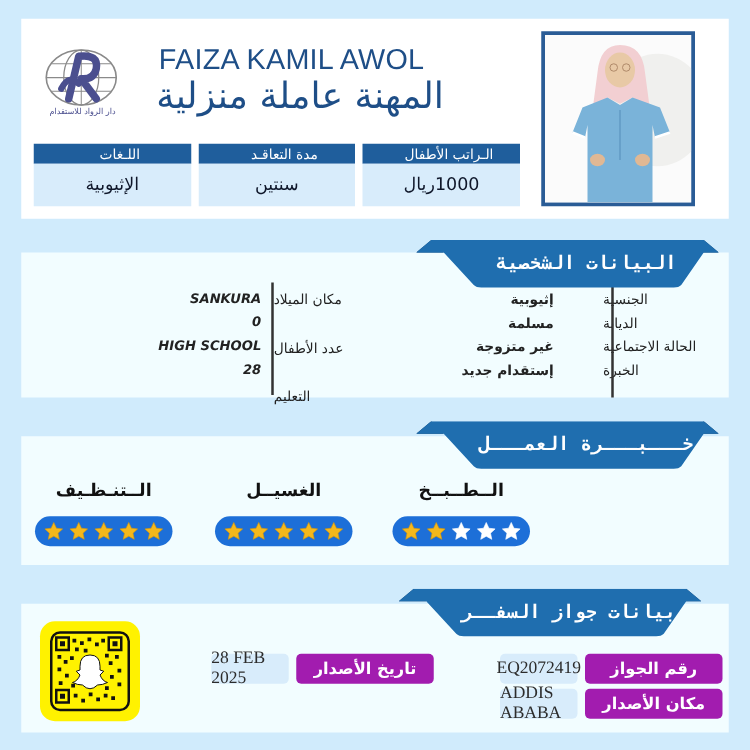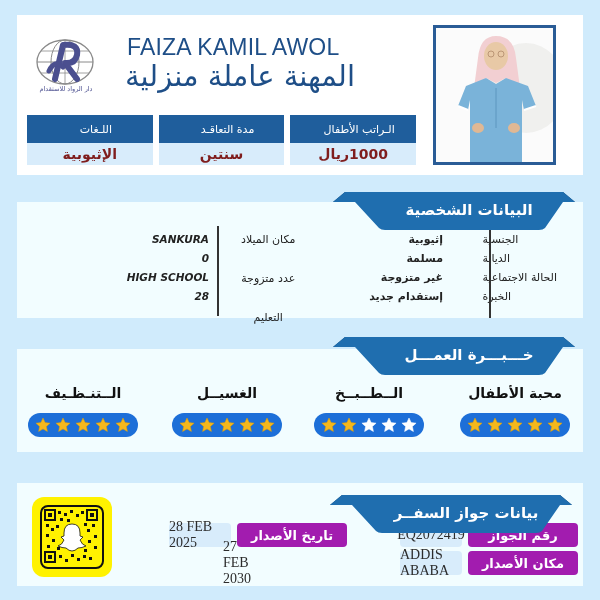--- a/index.html
+++ b/index.html
@@ -9,38 +9,38 @@
   
   .header-card { position: absolute; left: 17px; top: 15px; width: 566px; height: 160px; background: #ffffff; }
   .logo { position: absolute; left: 16px; top: 22px; width: 64px; height: 66px; }
   .logo svg { display: block; }
   .logo-caption { position: absolute; left: 12px; top: 70px; width: 74px; text-align: center; font-size: 6.5px; color: #4b4f8f; direction: rtl; }
   .name { position: absolute; left: 110px; top: 19px; font-family: "Liberation Sans", sans-serif; font-size: 23px; color: #1e4e87; letter-spacing: 0.2px; }
   .profession { position: absolute; left: 108px; top: 44px; width: 290px; font-size: 29px; color: #1e4e87; direction: rtl; text-align: left; white-space: nowrap; }
 
   .info-boxes { position: absolute; left: 10px; top: 100px; width: 389px; height: 50px; display: flex; gap: 6px; direction: rtl; }
   .info-box { flex: 1; display: flex; flex-direction: column; }
-  .info-box .lbl { height: 28px; background: #1f5e9c; color: #ffffff; font-size: 11px; display: flex; align-items: center; justify-content: center; padding-left: 12px; }
-  .info-box .val { flex: 1; background: #d8ecfb; color: #7f1d1d; font-size: 14px; font-weight: bold; display: flex; align-items: center; justify-content: center; }
+  .info-box .lbl { height: 16px; background: #1f5e9c; color: #ffffff; font-size: 11px; display: flex; align-items: center; justify-content: center; padding-left: 12px; }
+  .info-box .val { flex: 1; background: #d8ecfb; color: #0f172a; font-size: 14px; font-weight: normal; display: flex; align-items: center; justify-content: center; }
 
   .photo-frame { position: absolute; left: 416px; top: 10px; width: 123px; height: 140px; border: 3px solid #2a5c96; background: #ffffff; overflow: hidden; }
 
   
   .panel { position: absolute; left: 17px; width: 566px; background: #f2fdff; }
-  .banner { position: absolute; height: 40px; }
+  .banner { position: absolute; height: 40px; font-family: Liberation Mono, monospace; }
   .banner svg { position: absolute; left: 0; top: 0; }
   .banner-text { position: absolute; left: 0; right: 0; top: 9px; text-align: center; color: #ffffff; font-size: 15px; font-weight: bold; direction: rtl; }
 
   
   .personal { top: 202px; height: 116px; }
   .pd-col { position: absolute; top: 30px; display: flex; flex-direction: column; gap: 4px; font-size: 11px; direction: rtl; }
   .pd-col div { height: 15px; line-height: 15px; white-space: nowrap; }
   .pd-col.right-labels { right: 26px; text-align: right; color: #222; align-items: flex-end; }
   .pd-col.right-values { right: 140px; text-align: right; color: #222; font-weight: bold; }
-  .pd-col.left-labels { left: 224px; text-align: center; color: #222; gap: 24px; }
+  .pd-col.left-labels { left: 202px; text-align: left; color: #222; gap: 24px; }
   .pd-col.left-values { left: 102px; width: 90px; direction: ltr; text-align: right; font-weight: bold; color: #222; font-size: 10.5px; font-style: italic; }
   .vline { position: absolute; width: 1.5px; background: #333; }
 
   
   .work { top: 349px; height: 103px; }
   .skill { position: absolute; top: 36px; width: 110px; }
   .skill-name { text-align: center; font-size: 14px; font-weight: bold; color: #111; direction: rtl; height: 22px; }
   .stars { margin-top: 6px; height: 24px; background: #1d6fd8; border-radius: 12px; display: flex; justify-content: center; align-items: center; gap: 4px; }
   .star { width: 16px; height: 16px; }
 
@@ -118,21 +118,21 @@
   <div class="vline" style="left:472px; top:20px; height:96px;"></div>
   <div class="pd-col right-values">
     <div>إثيوبية</div>
     <div>مسلمة</div>
     <div>غير متزوجة</div>
     <div>إستقدام جديد</div>
   </div>
 
   <div class="pd-col left-labels">
     <div>مكان الميلاد</div>
-    <div>عدد متزوجة</div>
+    <div>عدد الأطفال</div>
     <div>التعليم</div>
     <div>العمر</div>
   </div>
   <div class="vline" style="left:200px; top:24px; height:90px;"></div>
   <div class="pd-col left-values">
     <div>SANKURA</div>
     <div>0</div>
     <div>HIGH SCHOOL</div>
     <div>28</div>
   </div>
@@ -140,40 +140,20 @@
 <div class="banner" style="left:333px; top:192px; width:242px;">
   <svg width="242" height="40" viewBox="0 0 242 40">
     <polygon points="0,10 12,0 22,10" fill="#0f3f6b"></polygon>
     <polygon points="220,10 230,0 242,10" fill="#0f3f6b"></polygon>
     <path d="M12,0 L230,0 L242,10 L230,10 L212,36 Q210,38 206,38 L52,38 Q48,38 46,36 L22,10 L0,10 Z" fill="#1f6eaf"></path>
   </svg>
   <div class="banner-text" style="padding-left:30px;">البيانات الشخصية</div>
 </div>
 
 <div class="panel work">
-  <div class="skill" style="left:443px;">
-    <div class="skill-name">محبة الأطفال</div>
-    <div class="stars">
-        <svg viewBox="0 0 24 24" class="star">
-          <path d="M12 1.5l3.2 6.9 7.4.8-5.5 5.1 1.5 7.4L12 17.9 5.4 21.7l1.5-7.4L1.4 9.2l7.4-.8z" fill="#f5b81c" stroke="#d99a0b" stroke-width="0.8"></path>
-        </svg>
-        <svg viewBox="0 0 24 24" class="star">
-          <path d="M12 1.5l3.2 6.9 7.4.8-5.5 5.1 1.5 7.4L12 17.9 5.4 21.7l1.5-7.4L1.4 9.2l7.4-.8z" fill="#f5b81c" stroke="#d99a0b" stroke-width="0.8"></path>
-        </svg>
-        <svg viewBox="0 0 24 24" class="star">
-          <path d="M12 1.5l3.2 6.9 7.4.8-5.5 5.1 1.5 7.4L12 17.9 5.4 21.7l1.5-7.4L1.4 9.2l7.4-.8z" fill="#f5b81c" stroke="#d99a0b" stroke-width="0.8"></path>
-        </svg>
-        <svg viewBox="0 0 24 24" class="star">
-          <path d="M12 1.5l3.2 6.9 7.4.8-5.5 5.1 1.5 7.4L12 17.9 5.4 21.7l1.5-7.4L1.4 9.2l7.4-.8z" fill="#f5b81c" stroke="#d99a0b" stroke-width="0.8"></path>
-        </svg>
-        <svg viewBox="0 0 24 24" class="star">
-          <path d="M12 1.5l3.2 6.9 7.4.8-5.5 5.1 1.5 7.4L12 17.9 5.4 21.7l1.5-7.4L1.4 9.2l7.4-.8z" fill="#f5b81c" stroke="#d99a0b" stroke-width="0.8"></path>
-        </svg>
-      </div>
-  </div>
   <div class="skill" style="left:297px;">
     <div class="skill-name">الــطــبــخ</div>
     <div class="stars">
         <svg viewBox="0 0 24 24" class="star">
           <path d="M12 1.5l3.2 6.9 7.4.8-5.5 5.1 1.5 7.4L12 17.9 5.4 21.7l1.5-7.4L1.4 9.2l7.4-.8z" fill="#f5b81c" stroke="#d99a0b" stroke-width="0.8"></path>
         </svg>
         <svg viewBox="0 0 24 24" class="star">
           <path d="M12 1.5l3.2 6.9 7.4.8-5.5 5.1 1.5 7.4L12 17.9 5.4 21.7l1.5-7.4L1.4 9.2l7.4-.8z" fill="#f5b81c" stroke="#d99a0b" stroke-width="0.8"></path>
         </svg>
         <svg viewBox="0 0 24 24" class="star">
@@ -288,23 +268,22 @@
     <div></div>
     <div class="pp-label">تاريخ الأصدار</div>
     <div></div>
     <div class="pp-val">28 FEB 2025</div>
 
     <div class="pp-label">مكان الأصدار</div>
     <div></div>
     <div class="pp-val">ADDIS ABABA</div>
     <div></div>
     <div></div>
-    <div class="pp-val">27 FEB 2030</div>
-  </div>
-</div>
-<div class="banner" style="left:330px; top:471px; width:242px;margin-top:24px;">
+  </div>
+</div>
+<div class="banner" style="left:319px; top:471px; width:242px;">
   <svg width="242" height="40" viewBox="0 0 242 40">
     <polygon points="0,10 12,0 22,10" fill="#0f3f6b"></polygon>
     <polygon points="220,10 230,0 242,10" fill="#0f3f6b"></polygon>
     <path d="M12,0 L230,0 L242,10 L230,10 L212,36 Q210,38 206,38 L52,38 Q48,38 46,36 L22,10 L0,10 Z" fill="#1f6eaf"></path>
   </svg>
   <div class="banner-text" style="padding-left:30px;">بيانات جواز السفــر</div>
 </div>
 
 </body></html>

